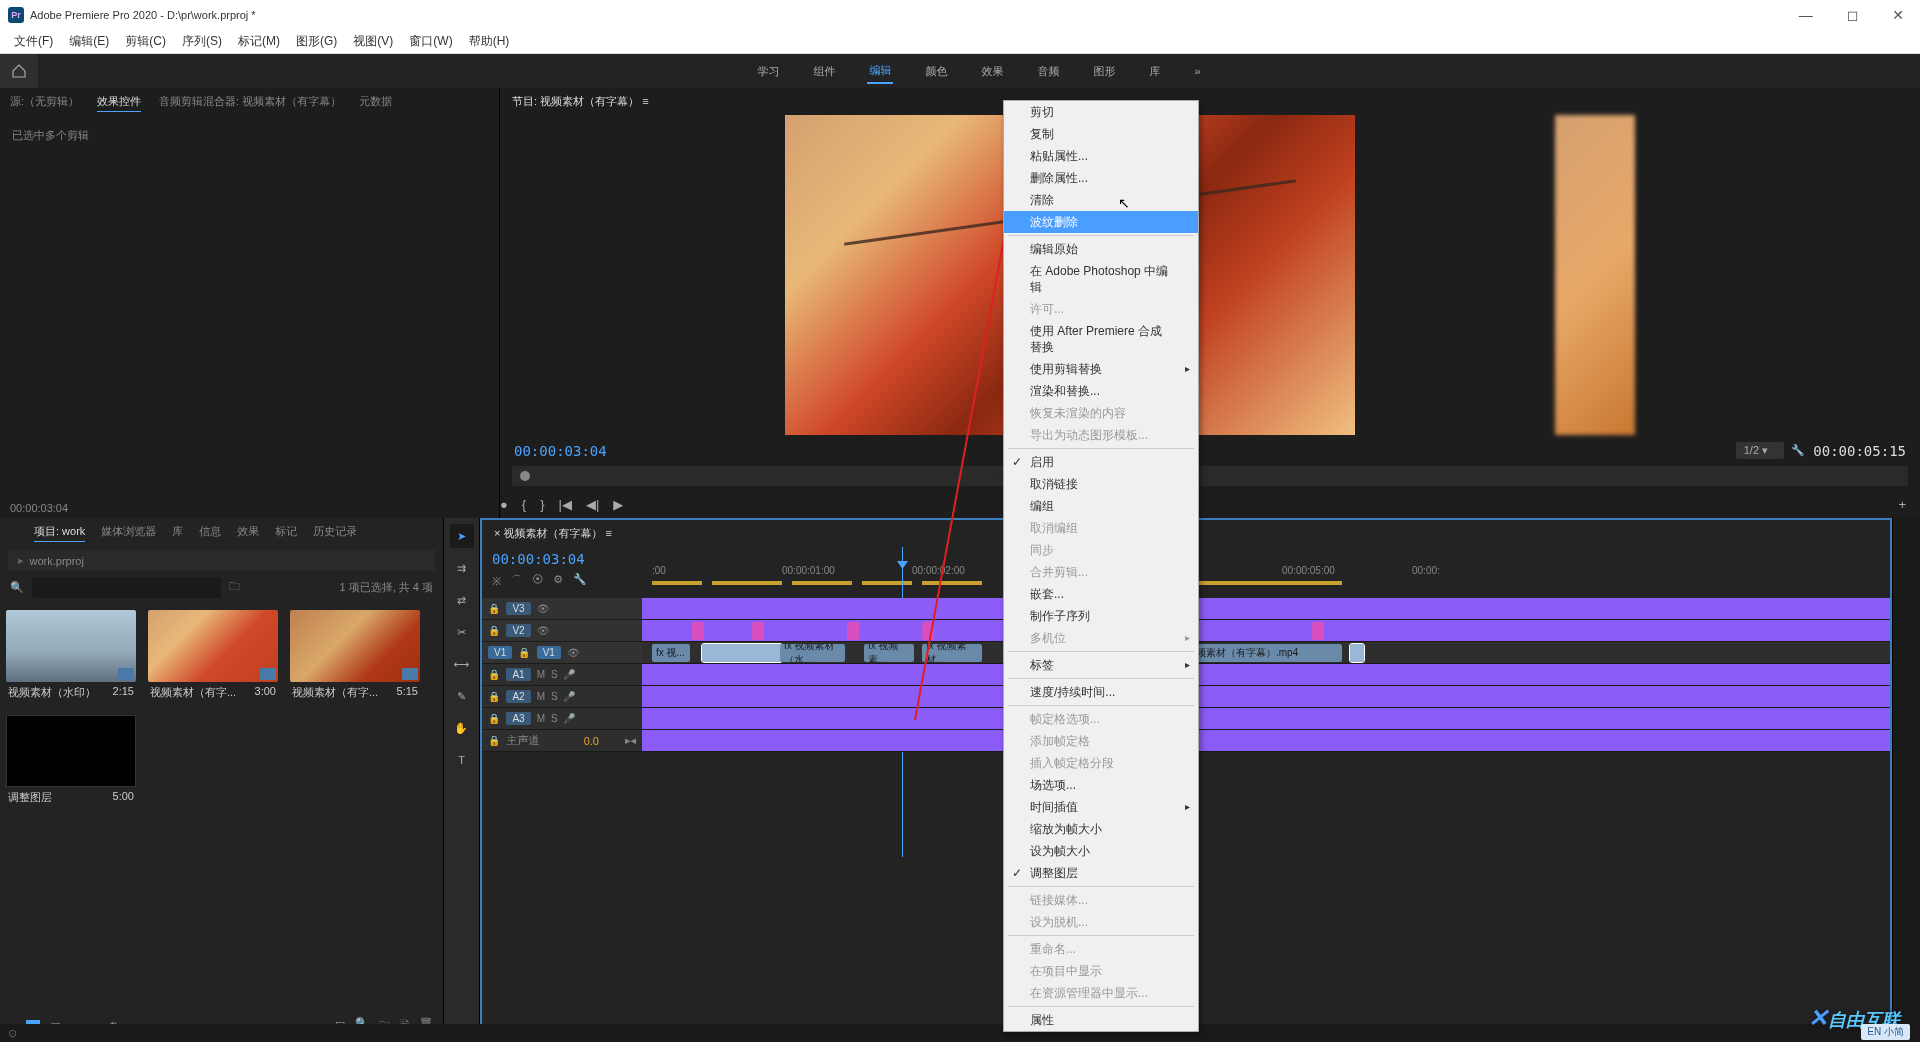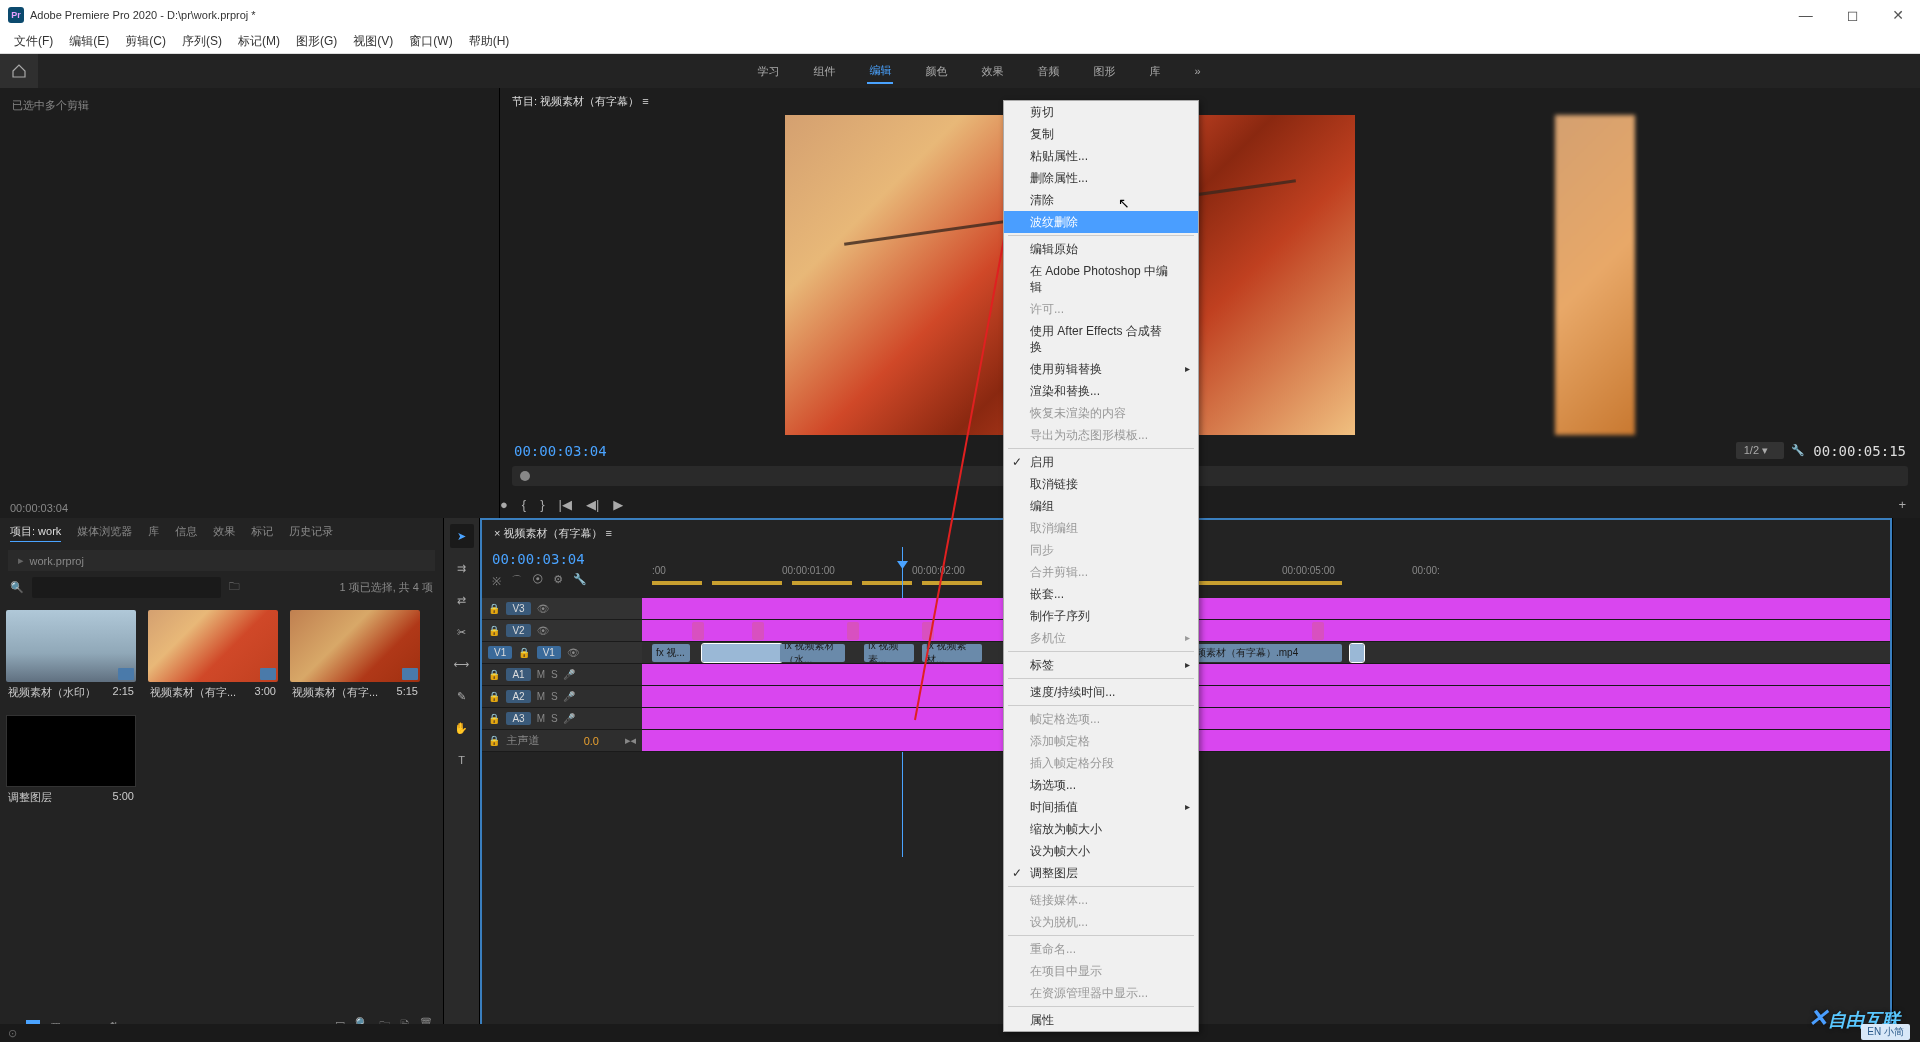--- a/index.html
+++ b/index.html
@@ -49,21 +49,21 @@
 .pc-scrub::before { content: ""; position: absolute; left: 8px; top: 50%; width: 10px; height: 10px; background: #888; border-radius: 50%; transform: translateY(-50%); }
 .transport { display: flex; justify-content: center; gap: 14px; padding: 6px 0; color: #aaa; align-items: center; }
 .transport span { cursor: pointer; font-size: 13px; }
 .add-btn { margin-left: auto; margin-right: 14px; color: #aaa; font-size: 16px; cursor: pointer; }
 
 
 .lower { display: flex; height: 524px; }
 .project-panel { width: 444px; border-right: 1px solid #000; display: flex; flex-direction: column; background: #232323; }
 .proj-tabs { display: flex; gap: 16px; padding: 6px 10px; color: #888; flex-wrap: wrap; }
 .proj-tabs span { cursor: pointer; }
-.proj-tabs span.active { color: #ddd; border-bottom: 1px solid #4aa3ff; padding-bottom: 2px; }
+.proj-tabs span.active { color: #ddd; border-bottom: 1px solid #4aa3ff; padding-bottom: 2px; margin-left: 24px; }
 .proj-crumb { display: flex; align-items: center; gap: 6px; padding: 4px 10px; background: #2a2a2a; margin: 2px 8px; color: #888; }
 .proj-crumb .chev { color: #666; }
 .proj-search-row { display: flex; align-items: center; padding: 4px 10px; gap: 8px; color: #888; }
 .proj-search { flex: 0 0 140px; background: #1a1a1a; border: none; padding: 3px 6px; color: #ccc; border-radius: 2px; }
 .proj-items { display: flex; flex-wrap: wrap; gap: 12px; padding: 8px 6px; }
 .clip { width: 130px; }
 .clip-thumb { width: 130px; height: 72px; background: #555; border-radius: 2px; position: relative; }
 .clip-thumb.city { background: linear-gradient(#b0c8d8 0%, #90a8b8 60%, #607080 100%); }
 .clip-thumb.leaf { background: linear-gradient(135deg, #d4a070 0%, #e8b878 30%, #d04828 60%, #c04020 100%); }
 .clip-thumb.leaf2 { background: linear-gradient(135deg, #c08050 0%, #d8a868 40%, #b03818 70%, #a03010 100%); }
@@ -101,21 +101,21 @@
 .tl-tracks-hdr { width: 160px; }
 .track-row { height: 22px; display: flex; align-items: center; gap: 6px; padding: 0 6px; border-bottom: 1px solid #1a1a1a; background: #2e2e2e; color: #888; }
 .track-row.video { background: #323232; }
 .track-row .tname { background: #3a5a7a; color: #ddd; padding: 1px 6px; border-radius: 2px; font-size: 10px; }
 .track-row.v1 .tname, .track-row.v1 .src { background: #3a6a9a; }
 .track-row .src { background: #3a5a7a; padding: 1px 6px; border-radius: 2px; font-size: 10px; color: #ddd; }
 .track-row .lock, .track-row .eye, .track-row .mute, .track-row .solo, .track-row .mic { font-size: 10px; cursor: pointer; color: #888; }
 .track-row.master { color: #888; }
 .track-row.master .db { color: #e8a030; margin-left: auto; margin-right: 20px; }
 
-.tl-tracks-body { flex: 1; position: relative; background: #d946ef; }
+.tl-tracks-body { flex: 1; position: relative; background: #8b5cf6; }
 .tl-track-lane { height: 22px; border-bottom: 1px solid #1a1a1a; position: relative; }
 .tl-track-lane.v1 { background: #2e2e2e; }
 .clip-block { position: absolute; height: 18px; top: 2px; border-radius: 2px; display: flex; align-items: center; padding: 0 4px; font-size: 10px; overflow: hidden; }
 .clip-block.vid { background: #6a8aaa; color: #1a1a1a; }
 .clip-block.mag { background: #d850c0; width: 12px; }
 .clip-block.sel { background: #9ab8d6; outline: 1px solid #fff; }
 
 .tl-scroll { display: flex; padding: 4px 8px; gap: 8px; align-items: center; margin-top: auto; }
 .tl-scroll-track { flex: 1; height: 10px; background: #1a1a1a; border-radius: 5px; position: relative; }
 .tl-scroll-thumb { position: absolute; left: 0; width: 60px; height: 10px; background: #555; border-radius: 5px; }
@@ -183,20 +183,26 @@
     <span>效果</span>
     <span>音频</span>
     <span>图形</span>
     <span>库</span>
     <span class="ws-more">»</span>
   </div>
 </div>
 
 <div class="upper">
   <div class="source-panel">
+    <div class="panel-tabs">
+      <span>源:（无剪辑）</span>
+      <span class="active">效果控件</span>
+      <span>音频剪辑混合器: 视频素材（有字幕）</span>
+      <span>元数据</span>
+    </div>
     <div class="source-body">已选中多个剪辑</div>
     <div class="source-tc">00:00:03:04</div>
   </div>
 
   <div class="program-panel">
     <div class="program-header">节目: 视频素材（有字幕） ≡</div>
     <div class="program-viewer">
       <div class="video-img"></div>
       <div class="video-img-right" style="margin-left:200px;"></div>
     </div>
@@ -432,21 +438,21 @@
     <div class="cm-item">剪切</div>
     <div class="cm-item">复制</div>
     <div class="cm-item">粘贴属性...</div>
     <div class="cm-item">删除属性...</div>
     <div class="cm-item">清除</div>
     <div class="cm-item highlight">波纹删除</div>
     <div class="cm-sep"></div>
     <div class="cm-item">编辑原始</div>
     <div class="cm-item">在 Adobe Photoshop 中编辑</div>
     <div class="cm-item disabled">许可...</div>
-    <div class="cm-item">使用 After Effects 合成替换</div>
+    <div class="cm-item">使用 After Premiere 合成替换</div>
     <div class="cm-item submenu">使用剪辑替换</div>
     <div class="cm-item">渲染和替换...</div>
     <div class="cm-item disabled">恢复未渲染的内容</div>
     <div class="cm-item disabled">导出为动态图形模板...</div>
     <div class="cm-sep"></div>
     <div class="cm-item checked">启用</div>
     <div class="cm-item">取消链接</div>
     <div class="cm-item">编组</div>
     <div class="cm-item disabled">取消编组</div>
     <div class="cm-item disabled">同步</div>

